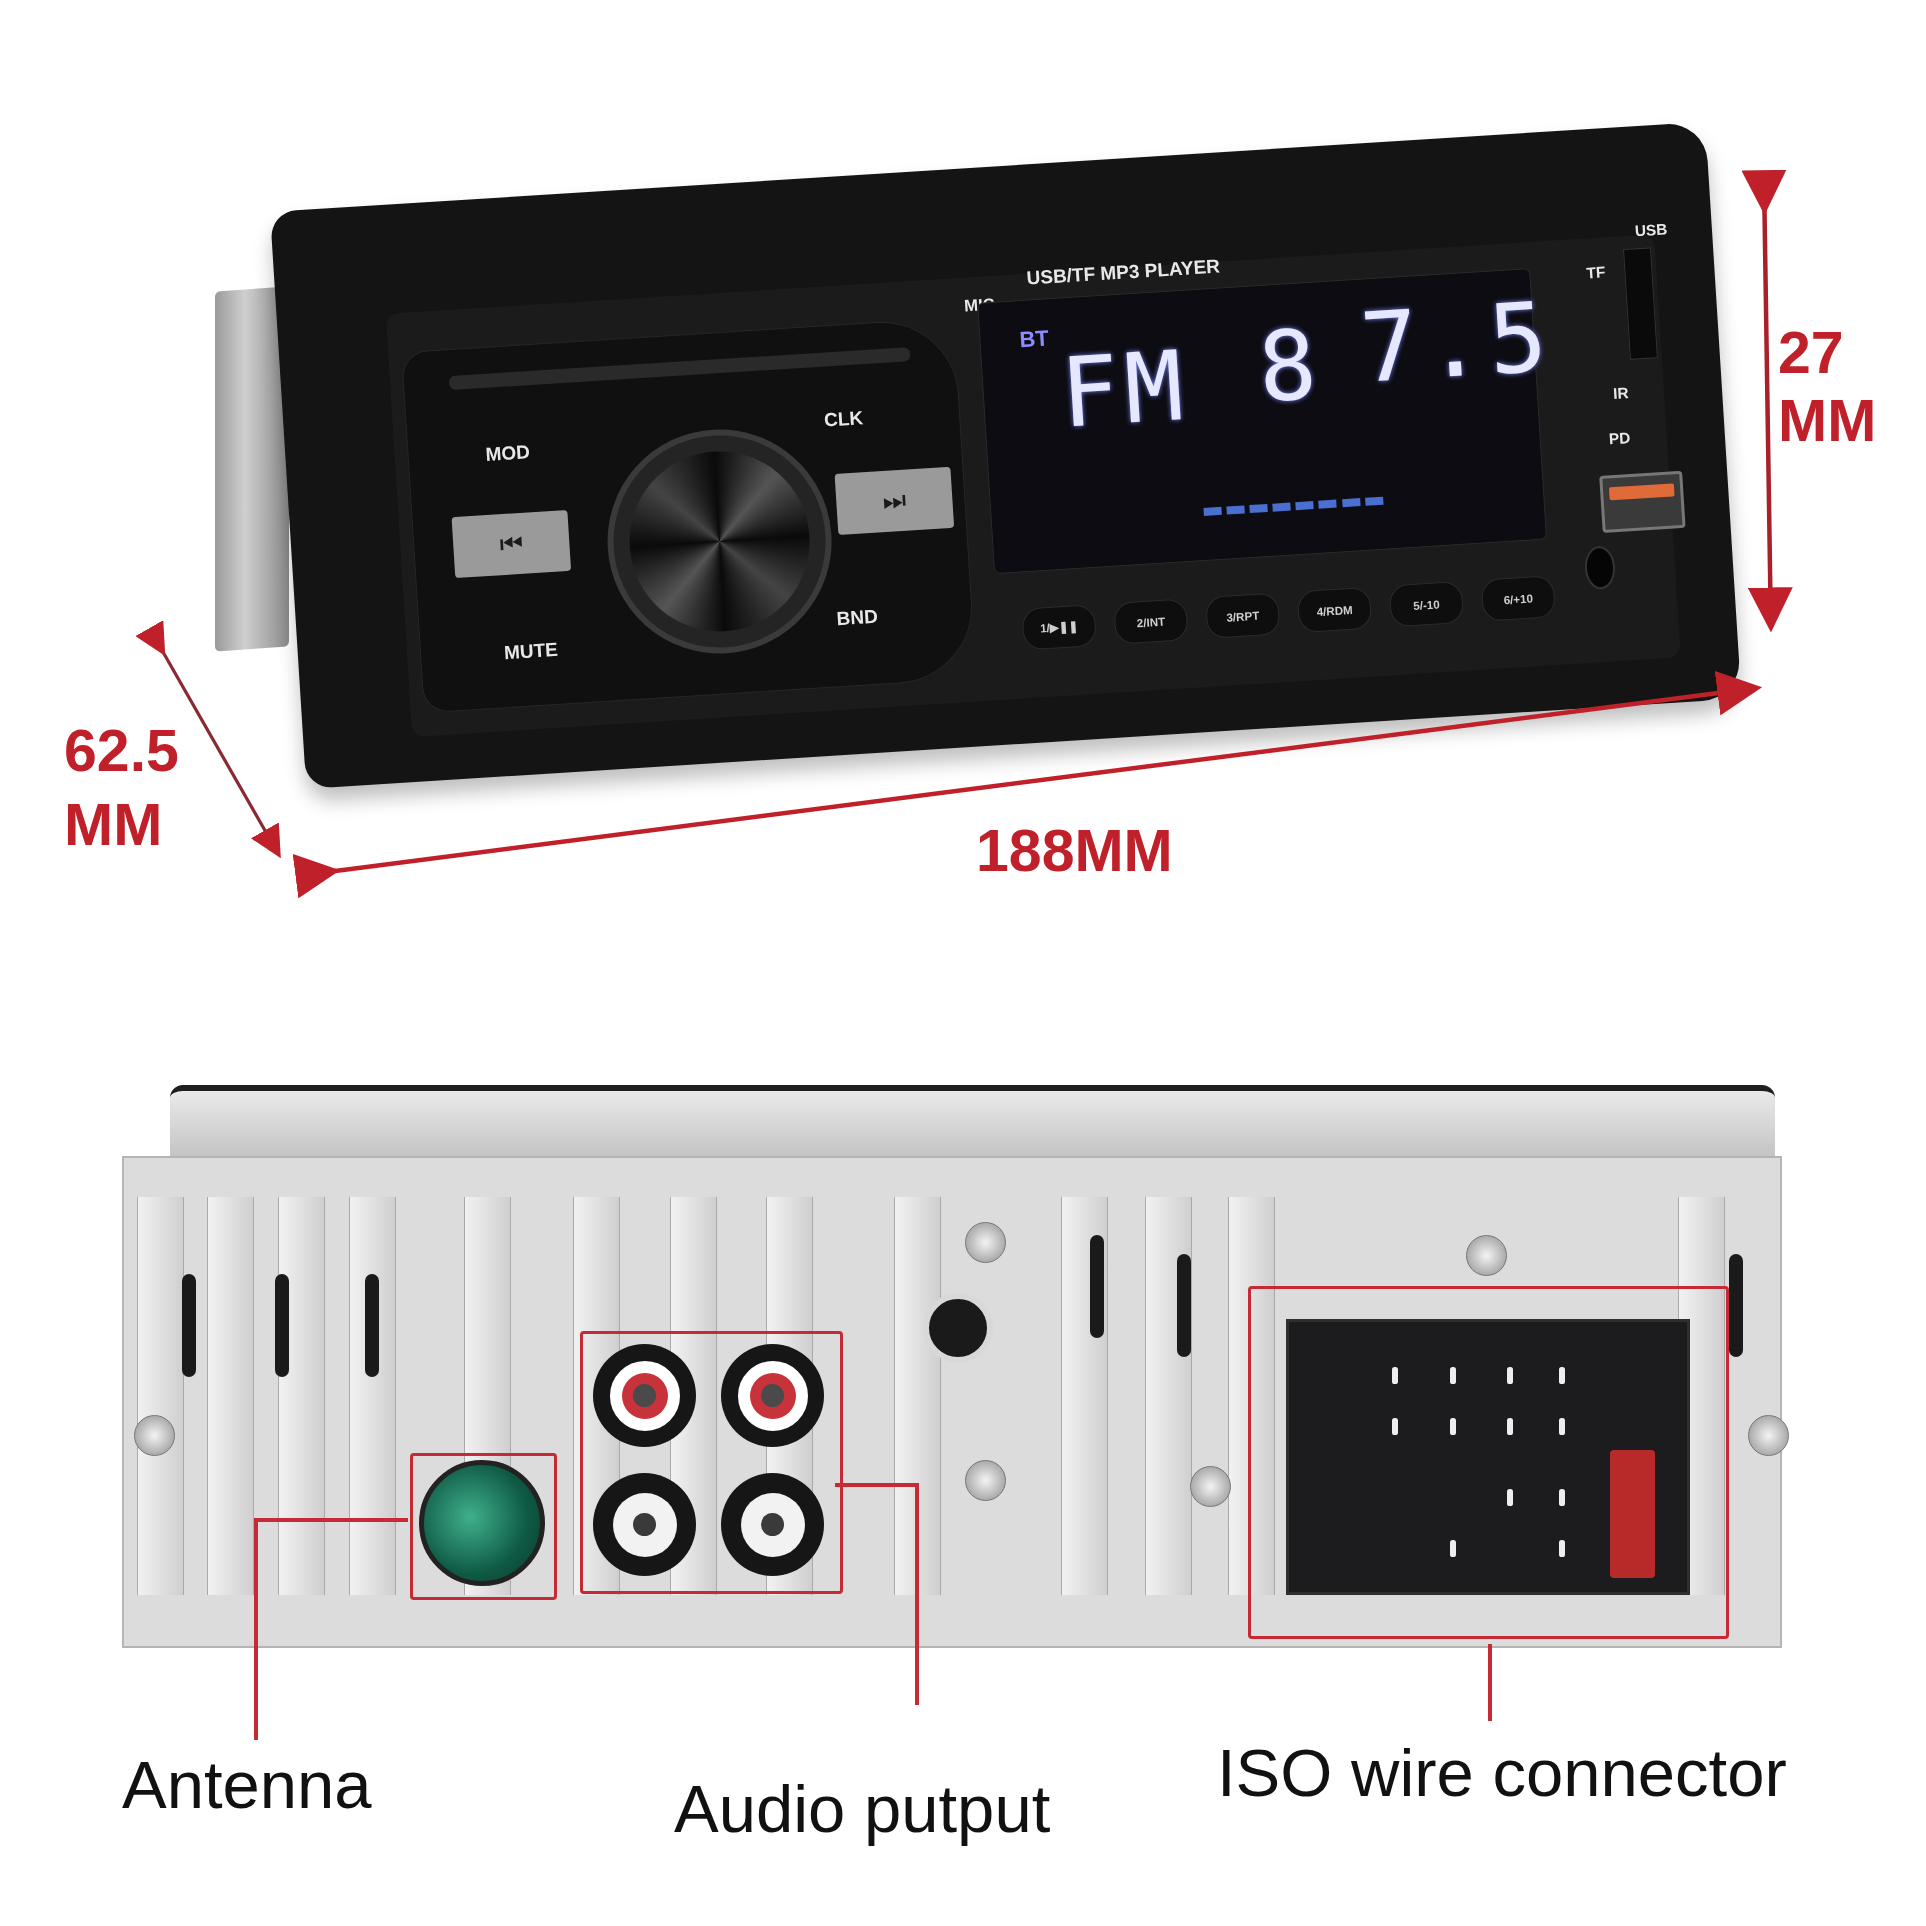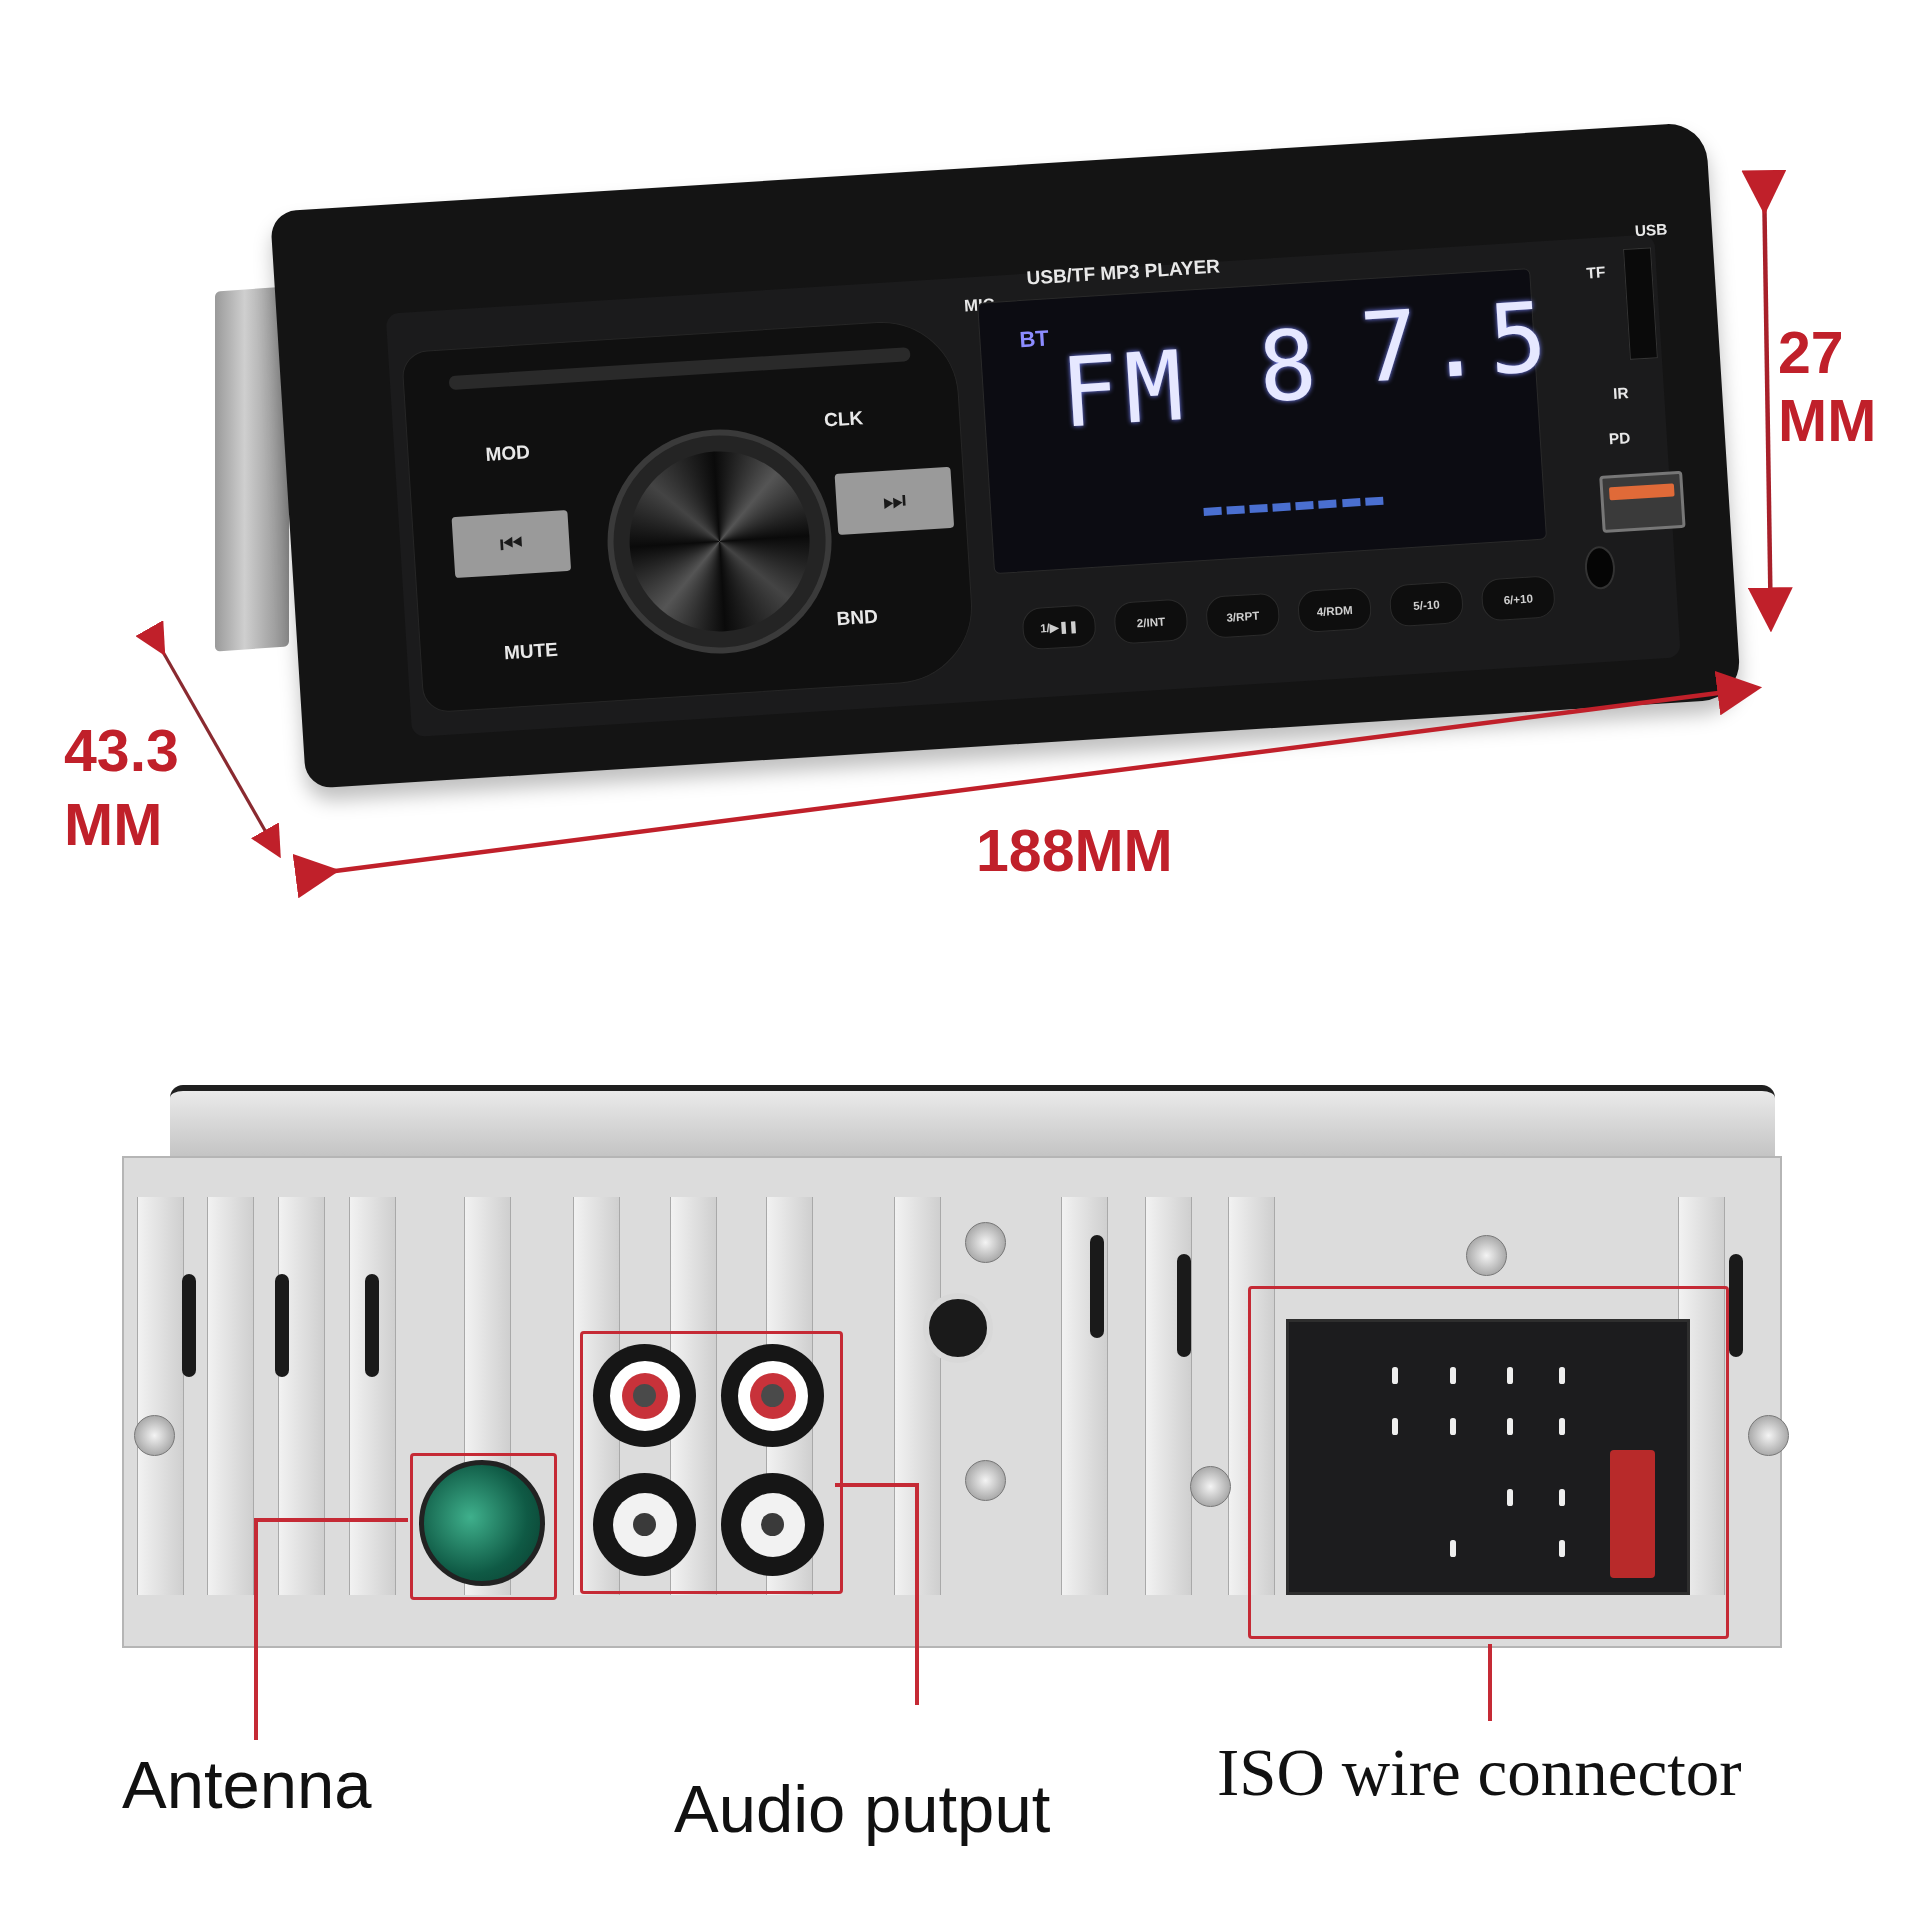--- a/index.html
+++ b/index.html
@@ -105,21 +105,21 @@
     <marker id="ah" markerWidth="10" markerHeight="10" refX="5" refY="5" orient="auto">
         <path d="M0,0 L10,5 L0,10 z" fill="#c0202a"></path>
       </marker>
   </defs>
   <line x1="2748" y1="300" x2="2758" y2="950" stroke="#a8202a" stroke-width="7" marker-start="url(#ah)" marker-end="url(#ah)"></line>
   <line x1="245" y1="1000" x2="425" y2="1315" stroke="#8a2a30" stroke-width="5" marker-start="url(#ah)" marker-end="url(#ah)"></line>
   <line x1="495" y1="1360" x2="2710" y2="1075" stroke="#c0202a" stroke-width="7" marker-start="url(#ah)" marker-end="url(#ah)"></line>
 </svg>
 <div class="abs dim" style="left:1778px;top:324px;font-size:59px;">27</div>
 <div class="abs dim" style="left:1778px;top:392px;font-size:59px;">MM</div>
-<div class="abs dim" style="left:64px;top:722px;font-size:59px;">43.3</div>
+<div class="abs dim" style="left:64px;top:722px;font-size:59px;">62.5</div>
 <div class="abs dim" style="left:64px;top:796px;font-size:59px;">MM</div>
 <div class="abs dim" style="left:976px;top:822px;font-size:59px;">188MM</div>
 
 <div class="abs rear-top"></div>
 <div class="abs rear">
   <div class="fin" style="left:13px;"></div>
   <div class="fin" style="left:83px;"></div>
   <div class="fin" style="left:154px;"></div>
   <div class="fin" style="left:225px;"></div>
   <div class="fin" style="left:340px;"></div>
@@ -193,14 +193,14 @@
 </div>
 
 <div class="leader" style="left:254px;top:1518px;width:3.9px;height:222px;"></div>
 <div class="leader" style="left:254px;top:1518px;width:154px;height:3.9px;"></div>
 <div class="leader" style="left:835px;top:1483px;width:83px;height:3.9px;"></div>
 <div class="leader" style="left:915px;top:1483px;width:3.9px;height:222px;"></div>
 <div class="leader" style="left:1488px;top:1644px;width:3.9px;height:77px;"></div>
 
 <div class="abs callout" style="left:122px;top:1746px;">Antenna</div>
 <div class="abs callout" style="left:674px;top:1770px;">Audio putput</div>
-<div class="abs callout" style="left:1217px;top:1734px;font-family:Liberation Serif, serif;">ISO wire connector</div>
+<div class="abs callout" style="left:1217px;top:1734px;">ISO wire connector</div>
 
 
 </body></html>

